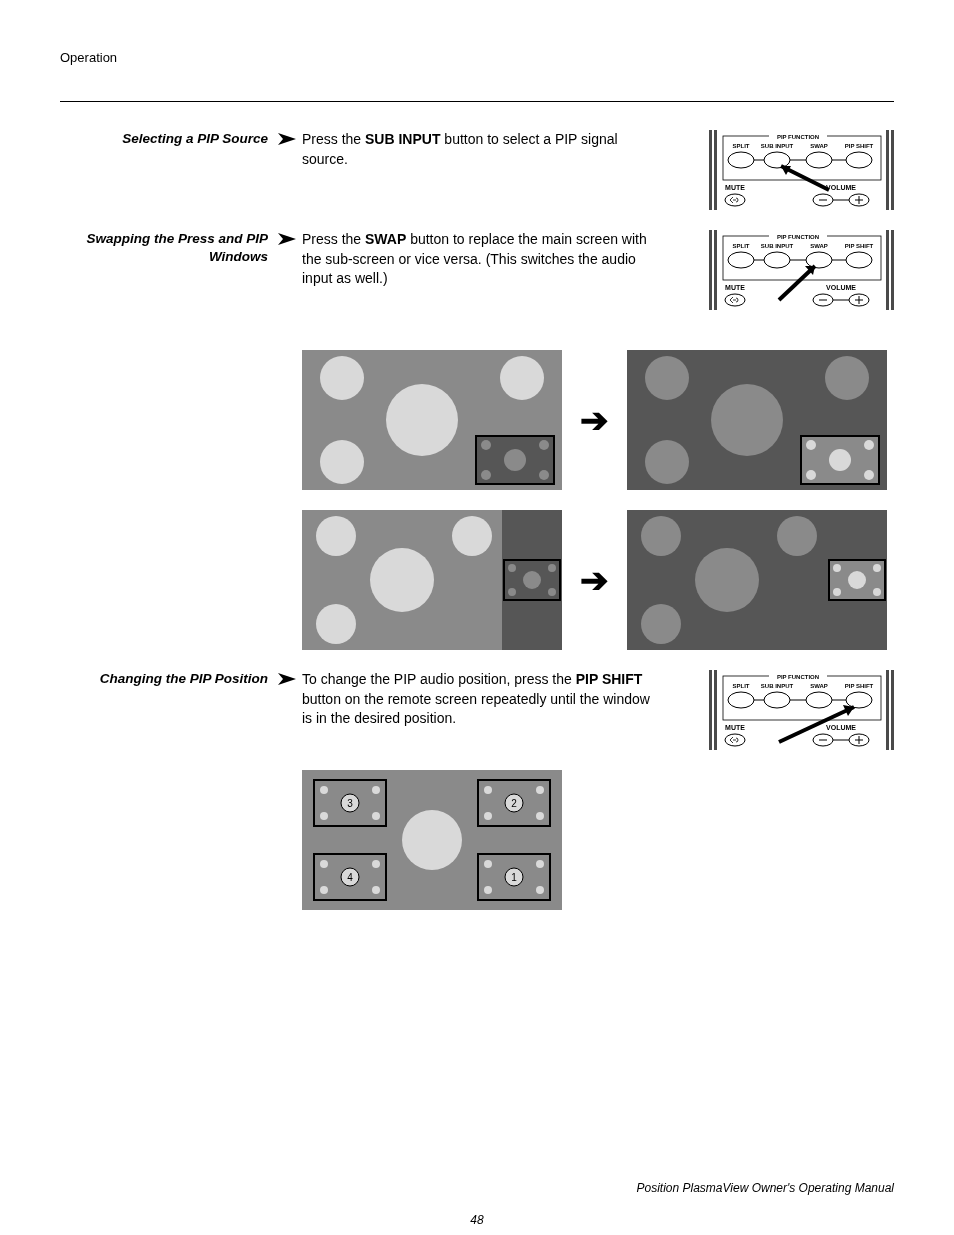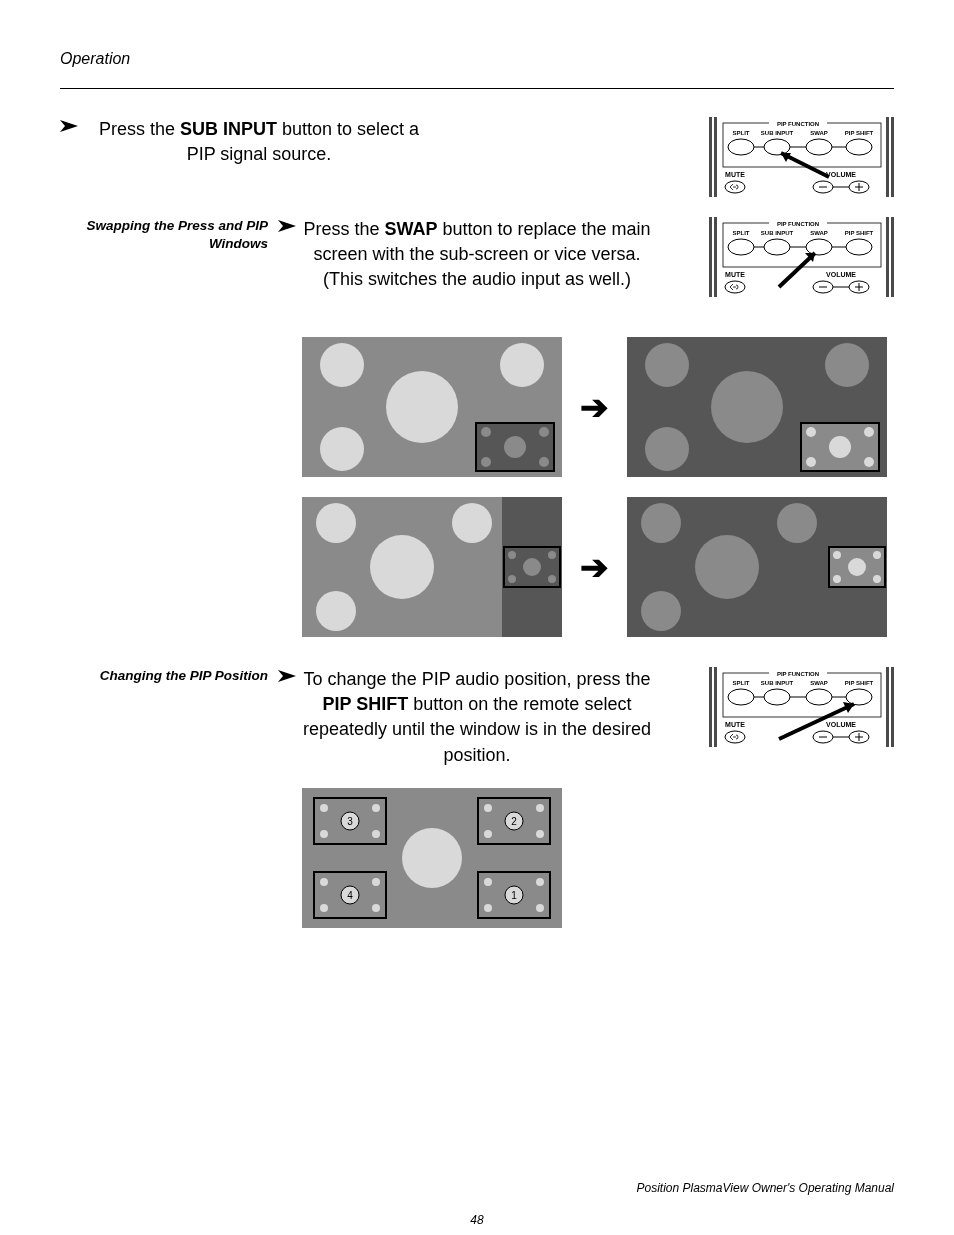--- a/index.html
+++ b/index.html
@@ -7,23 +7,22 @@
     font-family: "Myriad Pro", "Segoe UI", Arial, sans-serif;
     font-size: 14px;
     color: #000;
     background: #fff;
     width: 954px;
     height: 1235px;
     position: relative;
     padding: 50px 60px 40px 60px;
   }
   .section-top {
-    font-style: italic;
-    font-size: 16px;
-    margin-bottom: 20px;
+    font-size: 13px;
+    margin-bottom: 36px;
   }
   .hr {
     border: none;
     border-top: 1px solid #000;
     margin-bottom: 28px;
   }
   .row {
     display: flex;
     margin-bottom: 20px;
   }
@@ -35,24 +34,23 @@
     font-size: 13.5px;
     padding-right: 10px;
     line-height: 1.35;
   }
   .col-arrow {
     width: 24px;
     padding-top: 2px;
   }
   .col-body {
     width: 360px;
-    font-size: 18px;
+    font-size: 14px;
     line-height: 1.4;
     padding-right: 10px;
-    text-align: center;
   }
   .col-body b { font-weight: 700; }
   .col-fig {
     flex: 1;
     display: flex;
     justify-content: flex-end;
     align-items: flex-start;
   }
   .remote-panel {
     width: 185px;
@@ -89,20 +87,21 @@
     margin-top: 32px;
   }
 </style>
 </head>
 <body>
 
 <div class="section-top">Operation</div>
 <hr class="hr">
 
 <div class="row">
+  <div class="col-heading">Selecting a PIP Source</div>
   <div class="col-arrow">
     <svg width="18" height="12" viewBox="0 0 18 12">
         <path d="M0 0 L18 6 L0 12 L5 6 Z" fill="#000"></path>
       </svg>
   </div>
   <div class="col-body">
     <span>Press the </span><b>SUB INPUT</b><span> button to select a PIP signal source.</span>
   </div>
   <div class="col-fig">
     <svg class="remote-panel" viewBox="0 0 185 80">
@@ -242,29 +241,29 @@
     <rect x="200" y="0" width="60" height="140" fill="#565656"></rect>
     <rect x="202" y="50" width="56" height="40" fill="#8a8a8a" stroke="#000" stroke-width="2"></rect>
     <circle cx="210" cy="58" r="4" fill="#d9d9d9"></circle>
     <circle cx="250" cy="58" r="4" fill="#d9d9d9"></circle>
     <circle cx="210" cy="82" r="4" fill="#d9d9d9"></circle>
     <circle cx="250" cy="82" r="4" fill="#d9d9d9"></circle>
     <circle cx="230" cy="70" r="9" fill="#d9d9d9"></circle>
   </svg>
 </div>
 
-<div class="row" style="margin-top:30px;">
+<div class="row" style="margin-top:20px;">
   <div class="col-heading">Changing the PIP Position</div>
   <div class="col-arrow">
     <svg width="18" height="12" viewBox="0 0 18 12">
         <path d="M0 0 L18 6 L0 12 L5 6 Z" fill="#000"></path>
       </svg>
   </div>
   <div class="col-body">
-    <span>To change the PIP audio position, press the </span><b>PIP SHIFT</b><span> button on the remote select repeatedly until the window is in the desired position.</span>
+    <span>To change the PIP audio position, press the </span><b>PIP SHIFT</b><span> button on the remote screen repeatedly until the window is in the desired position.</span>
   </div>
   <div class="col-fig">
     <svg class="remote-panel" viewBox="0 0 185 80">
       <rect x="0" y="0" width="8" height="80" fill="#4a4a4a"></rect>
       <rect x="3" y="0" width="2" height="80" fill="#fff"></rect>
       <rect x="177" y="0" width="8" height="80" fill="#4a4a4a"></rect>
       <rect x="180" y="0" width="2" height="80" fill="#fff"></rect>
       <rect x="14" y="6" width="158" height="44" fill="none" stroke="#000" stroke-width="0.8"></rect>
       <rect x="60" y="3" width="58" height="6" fill="#fff"></rect>
       <text x="89" y="9" font-size="6" font-weight="700" text-anchor="middle">PIP FUNCTION</text>

